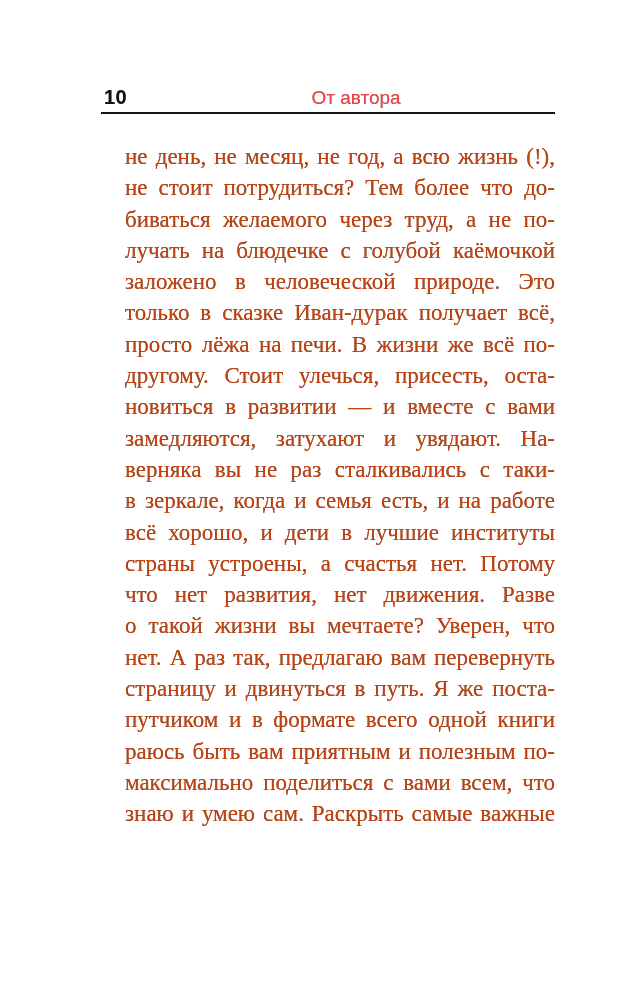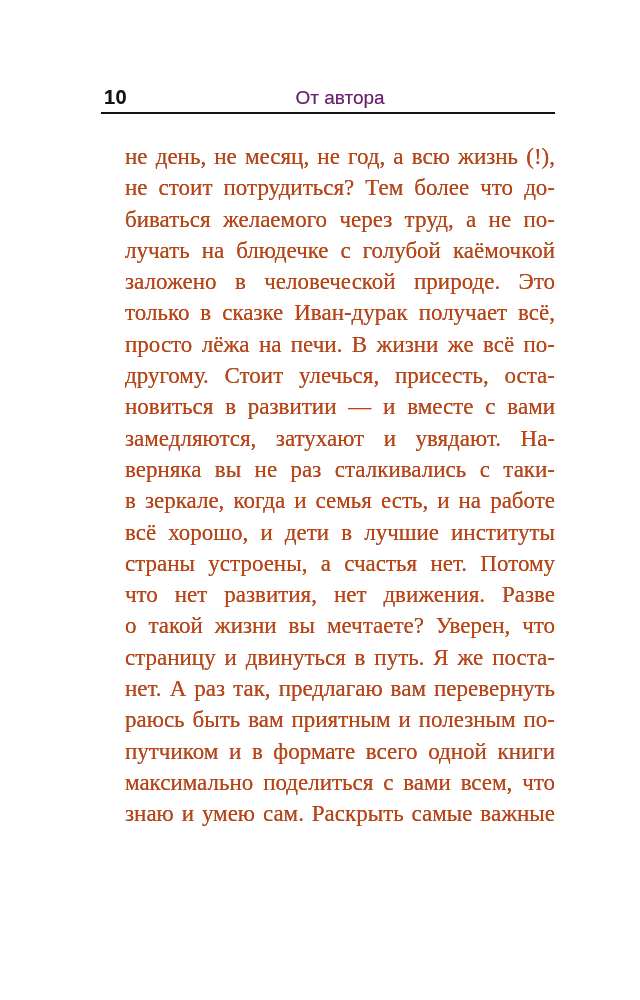--- a/index.html
+++ b/index.html
@@ -31,22 +31,23 @@
   .running-head {
     position: absolute;
     left: 125px;
     top: 80px;
     width: 430px;
     text-align: center;
     font-family: "Liberation Sans", sans-serif;
     font-weight: 400;
     font-size: 19px;
     line-height: 22px;
-    color: #701a75;
+    color: #ef4444;
     text-shadow: 0 0 0.4px rgba(0,0,0,0.45);
+    padding-left: 16px;
   }
   .header-rule {
     position: absolute;
     left: 101px;
     top: 105px;
     width: 454px;
     height: 2px;
     background: #141414;
   }
   .text-block {
@@ -82,20 +83,20 @@
     <div class="line">просто лёжа на печи. В жизни же всё по-</div>
     <div class="line">другому. Стоит улечься, присесть, оста-</div>
     <div class="line">новиться в развитии — и вместе с вами</div>
     <div class="line">замедляются, затухают и увядают. На-</div>
     <div class="line">верняка вы не раз сталкивались с таки-</div>
     <div class="line">в зеркале, когда и семья есть, и на работе</div>
     <div class="line">всё хорошо, и дети в лучшие институты</div>
     <div class="line">страны устроены, а счастья нет. Потому</div>
     <div class="line">что нет развития, нет движения. Разве</div>
     <div class="line">о такой жизни вы мечтаете? Уверен, что</div>
+    <div class="line">нет. А раз так, предлагаю вам перевернуть</div>
     <div class="line">страницу и двинуться в путь. Я же поста-</div>
-    <div class="line">нет. А раз так, предлагаю вам перевернуть</div>
+    <div class="line">путчиком и в формате всего одной книги</div>
     <div class="line">раюсь быть вам приятным и полезным по-</div>
-    <div class="line">путчиком и в формате всего одной книги</div>
     <div class="line">максимально поделиться с вами всем, что</div>
     <div class="line">знаю и умею сам. Раскрыть самые важные</div>
   </div>
 </div>
 
 </body></html>

